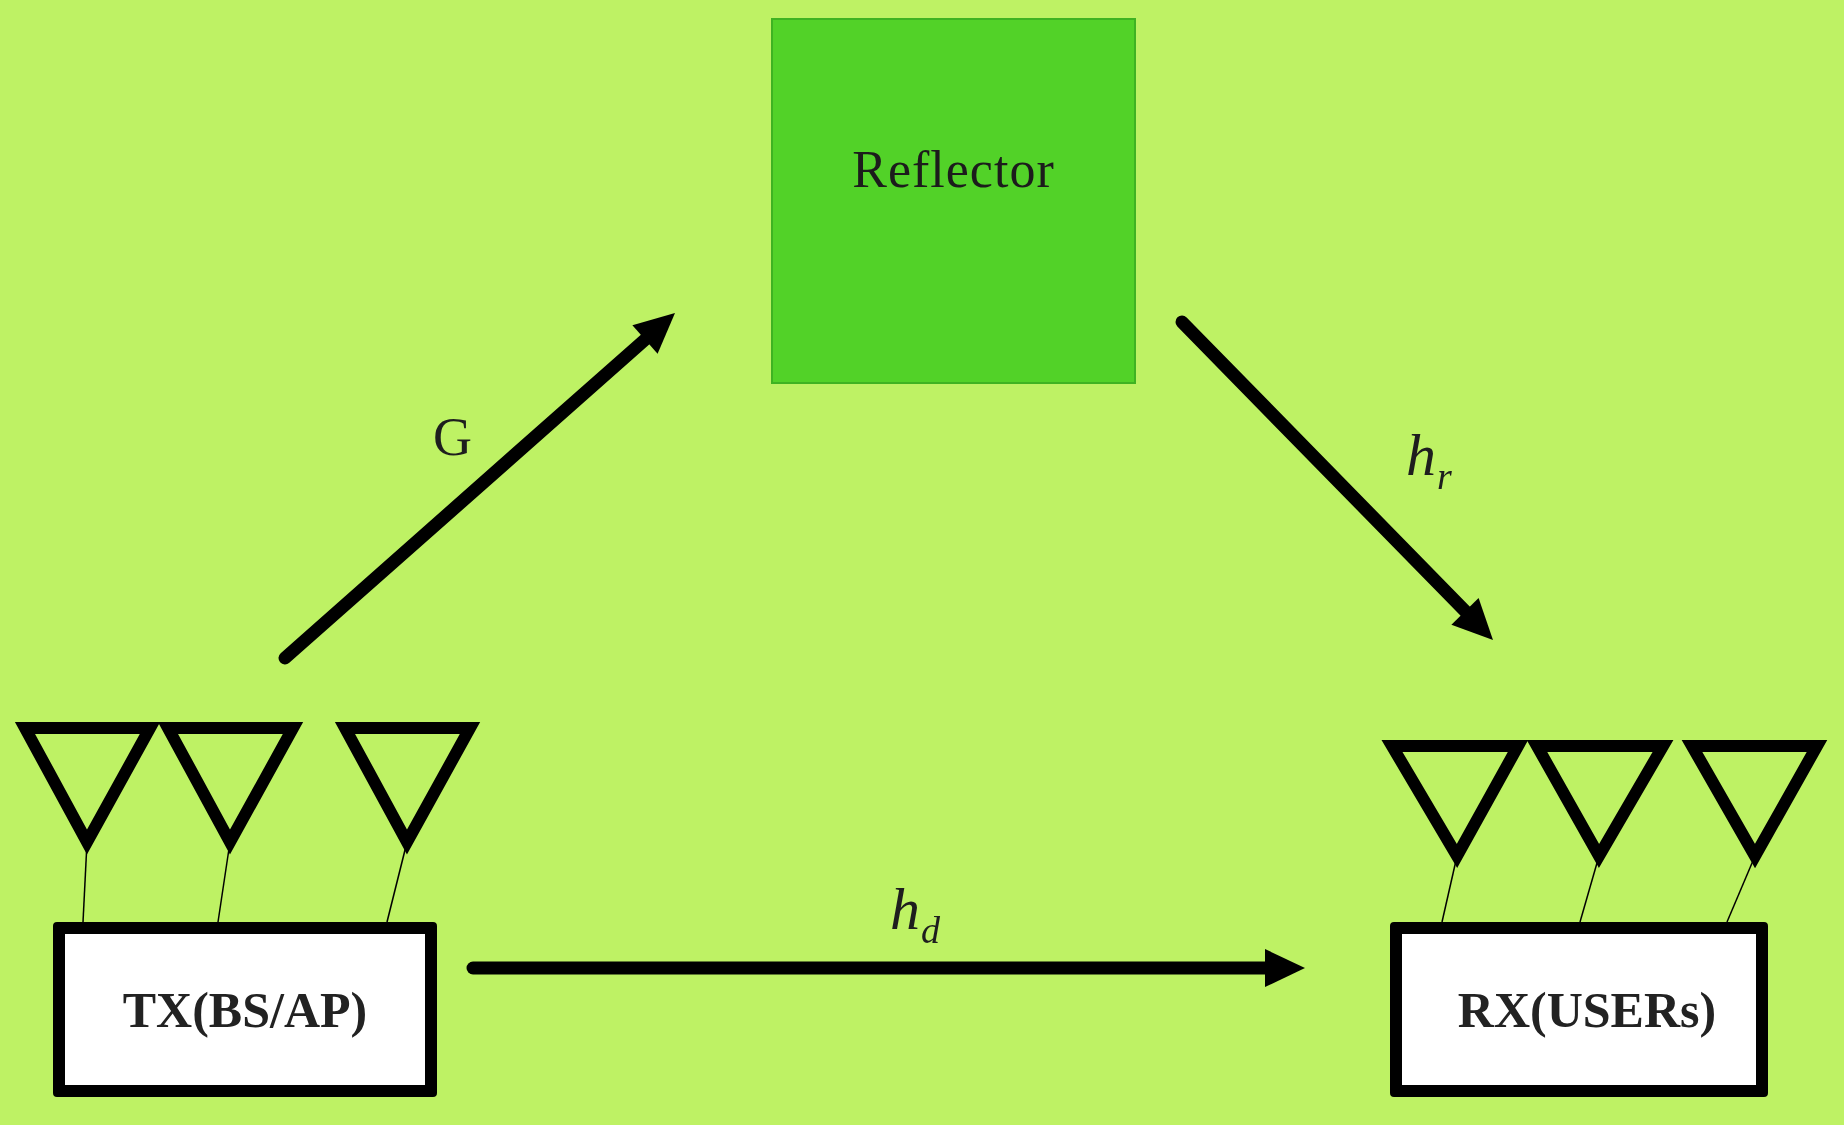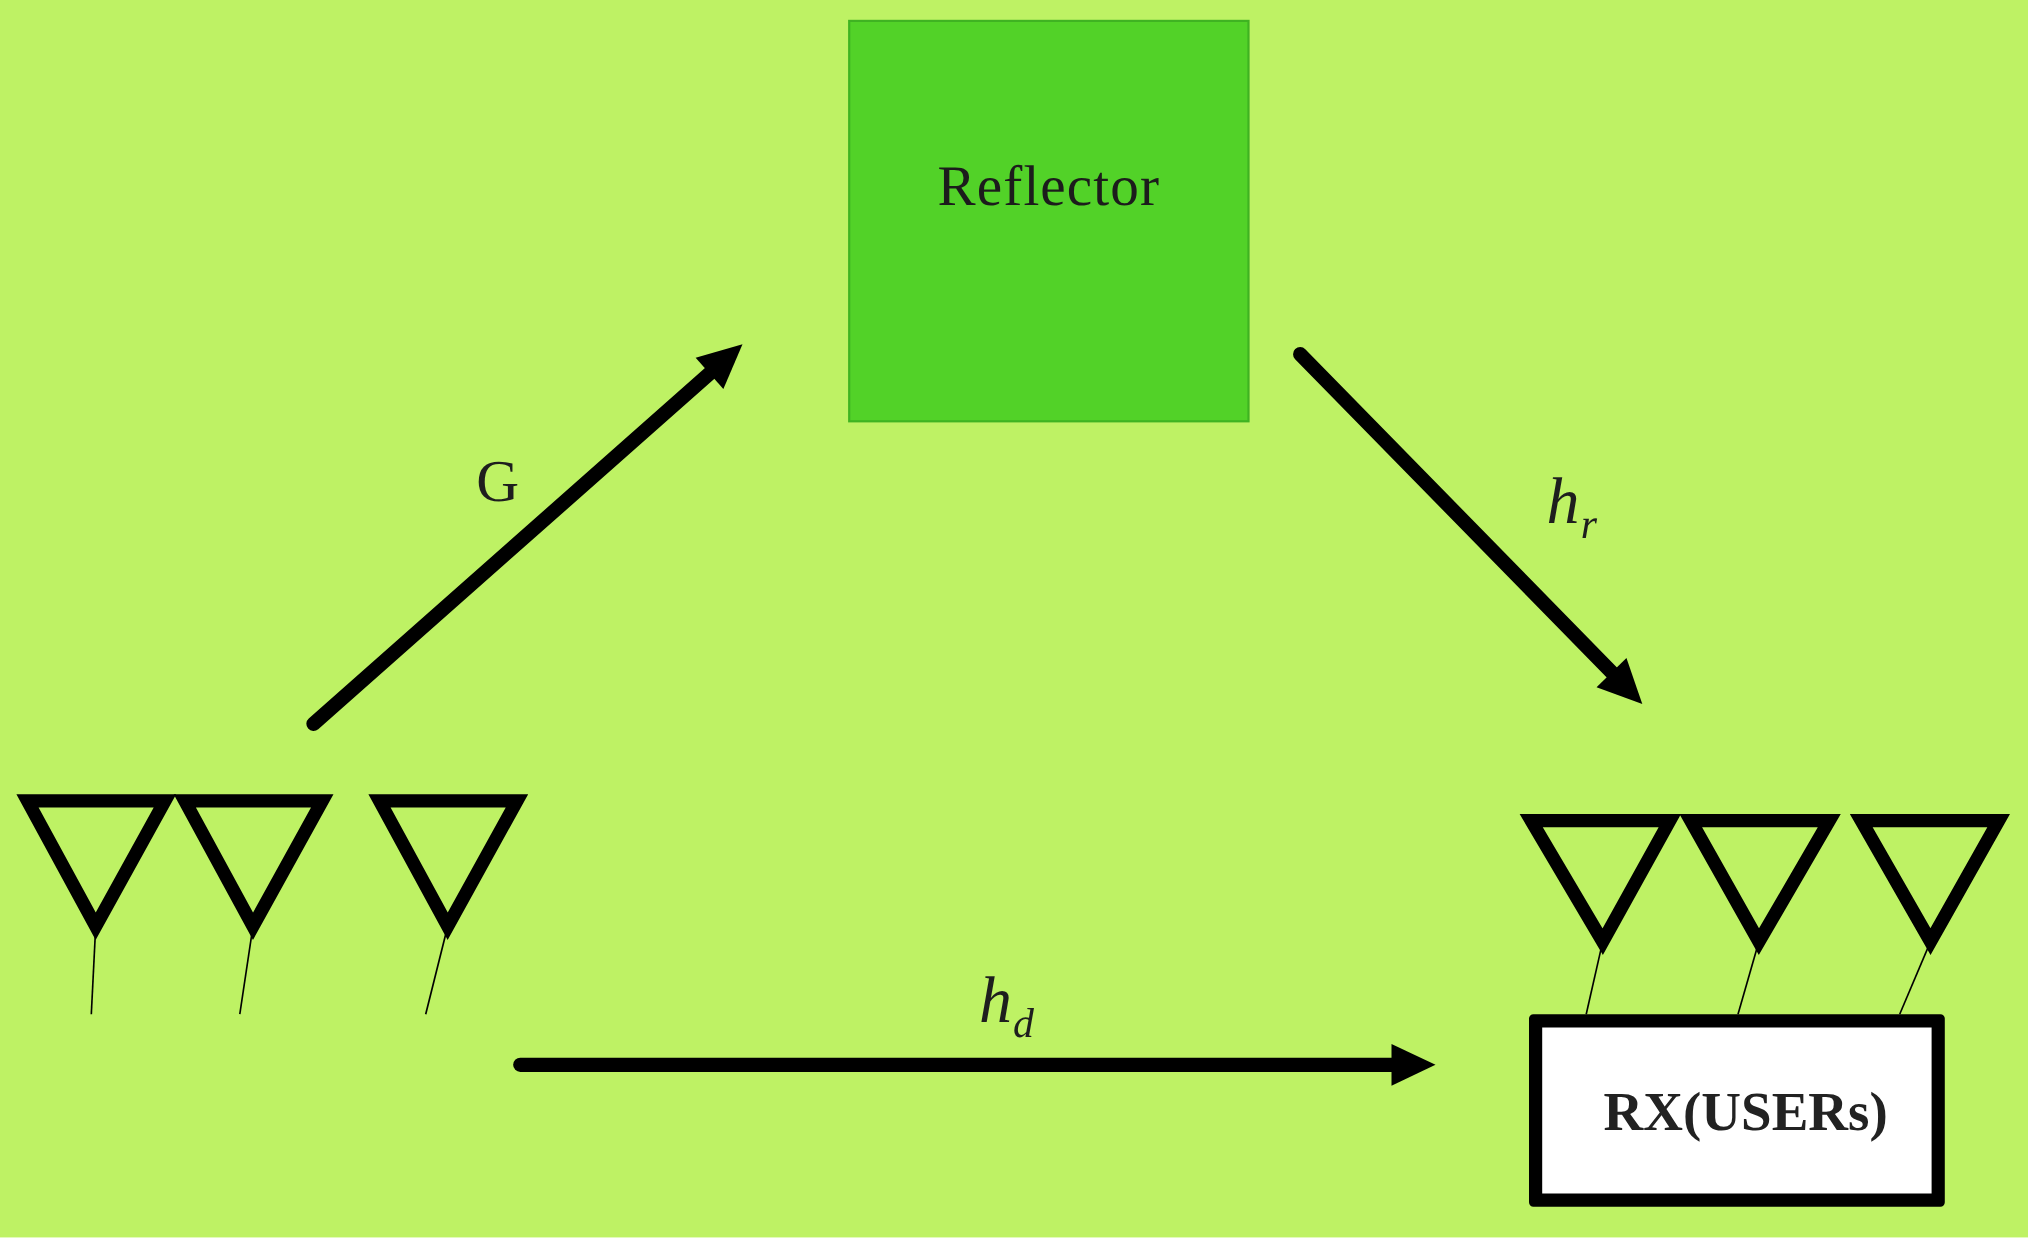--- a/index.html
+++ b/index.html
@@ -145,20 +145,23 @@
       <line class="antenna-feed" x1="1457" y1="856" x2="1442" y2="922"></line>
       <polygon class="antenna-tri" points="1537,746 1663,746 1599,856"></polygon>
       <line class="antenna-feed" x1="1599" y1="856" x2="1580" y2="922"></line>
       <polygon class="antenna-tri" points="1692,746 1817,746 1755,856"></polygon>
       <line class="antenna-feed" x1="1755" y1="856" x2="1727" y2="922"></line>
     </g>
   </svg>
 
   <div class="reflector-label">Reflector</div>
 
+  <div class="node-box" id="tx-box">
+    <span class="node-label">TX(BS/AP)</span>
+  </div>
 
   <div class="node-box" id="rx-box">
     <span class="node-label">RX(USERs)</span>
   </div>
 
   <div class="edge-label" id="label-g">G</div>
 
   <div class="edge-label" id="label-hr">
     <span>h</span><span class="sub">r</span>
   </div>

